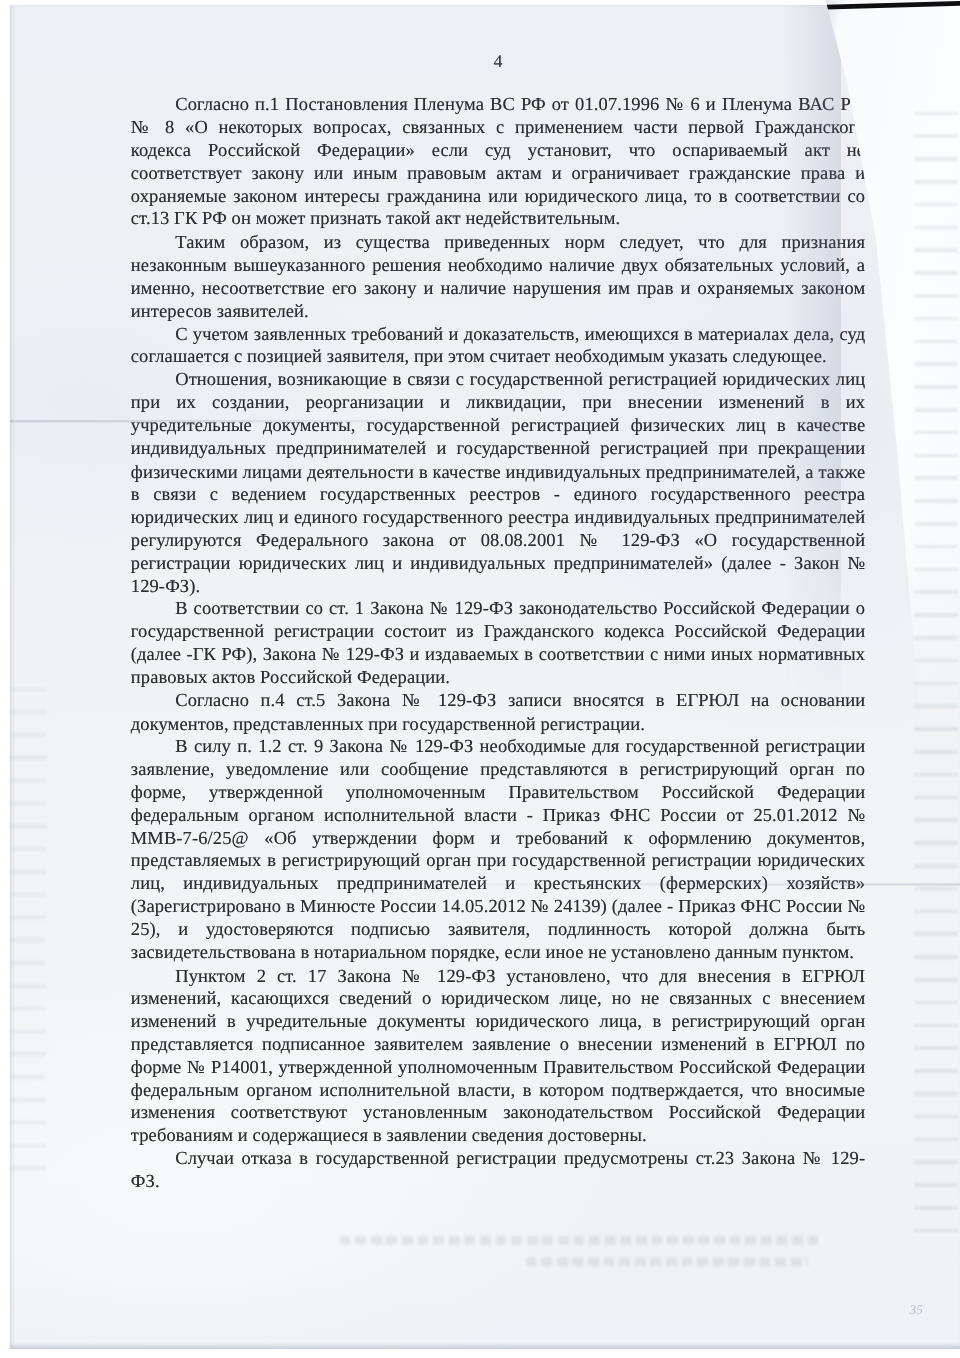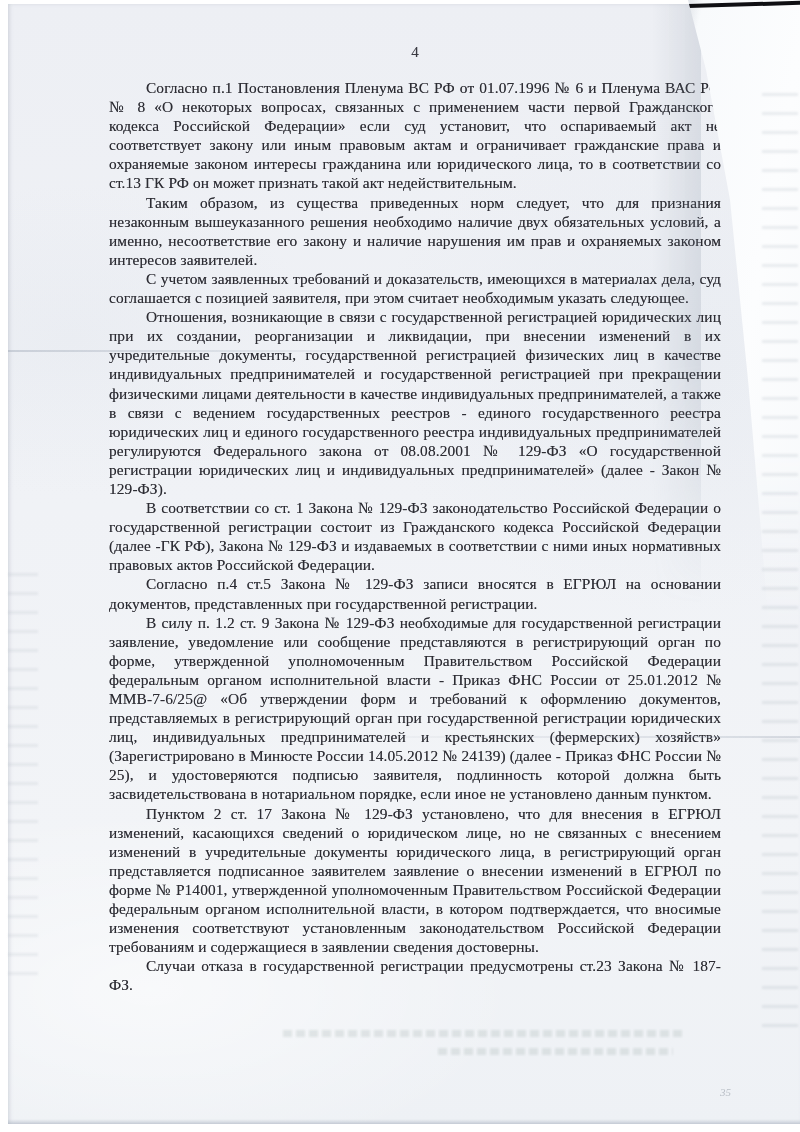--- a/index.html
+++ b/index.html
@@ -71,21 +71,21 @@
     filter: blur(1.2px);
   }
   .ghost-line-a { left: 275px; top: 1026px; width: 400px; }
   .ghost-line-b { left: 430px; top: 1044px; width: 235px; }
   .ghost-left {
     position: absolute; left: 0; top: 556px; width: 30px; height: 430px;
     background: repeating-linear-gradient(180deg, transparent 0 13px, rgba(115,130,145,.10) 13px 16px, transparent 16px 19px);
     filter: blur(1.2px);
   }
   .faint-mark {
-    position: absolute; left: 712px; top: 1082px;
+    position: absolute; left: 750px; top: 1082px;
     font-size: 11px; font-style: italic;
     color: #8e96a1; opacity: .55;
     filter: blur(.3px);
     text-align: center;
   }
   
   .under-sheet {
     position: absolute; left: 680px; top: 0; width: 120px; height: 640px;
     background: linear-gradient(100deg, #eef0f4 0%, #f8fafc 9%, #fcfdfe 55%, #f7f9fb 100%);
     clip-path: polygon(8px 0, 120px 0, 120px 640px, 90px 640px, 80px 520px, 68px 380px, 50px 200px, 26px 70px);
@@ -124,21 +124,21 @@
 
     <div class="content">
       <p class="para">Согласно п.1 Постановления Пленума ВС РФ от 01.07.1996 № 6 и Пленума ВАС РФ № 8 «О некоторых вопросах, связанных с применением части первой Гражданского кодекса Российской Федерации» если суд установит, что оспариваемый акт не соответствует закону или иным правовым актам и ограничивает гражданские права и охраняемые законом интересы гражданина или юридического лица, то в соответствии со ст.13 ГК РФ он может признать такой акт недействительным.</p>
       <p class="para">Таким образом, из существа приведенных норм следует, что для признания незаконным вышеуказанного решения необходимо наличие двух обязательных условий, а именно, несоответствие его закону и наличие нарушения им прав и охраняемых законом интересов заявителей.</p>
       <p class="para">С учетом заявленных требований и доказательств, имеющихся в материалах дела, суд соглашается с позицией заявителя, при этом считает необходимым указать следующее.</p>
       <p class="para">Отношения, возникающие в связи с государственной регистрацией юридических лиц при их создании, реорганизации и ликвидации, при внесении изменений в их учредительные документы, государственной регистрацией физических лиц в качестве индивидуальных предпринимателей и государственной регистрацией при прекращении физическими лицами деятельности в качестве индивидуальных предпринимателей, а также в связи с ведением государственных реестров - единого государственного реестра юридических лиц и единого государственного реестра индивидуальных предпринимателей регулируются Федерального закона от 08.08.2001 № 129-ФЗ «О государственной регистрации юридических лиц и индивидуальных предпринимателей» (далее - Закон № 129-ФЗ).</p>
       <p class="para">В соответствии со ст. 1 Закона № 129-ФЗ законодательство Российской Федерации о государственной регистрации состоит из Гражданского кодекса Российской Федерации (далее -ГК РФ), Закона № 129-ФЗ и издаваемых в соответствии с ними иных нормативных правовых актов Российской Федерации.</p>
       <p class="para">Согласно п.4 ст.5 Закона № 129-ФЗ записи вносятся в ЕГРЮЛ на основании документов, представленных при государственной регистрации.</p>
       <p class="para">В силу п. 1.2 ст. 9 Закона № 129-ФЗ необходимые для государственной регистрации заявление, уведомление или сообщение представляются в регистрирующий орган по форме, утвержденной уполномоченным Правительством Российской Федерации федеральным органом исполнительной власти - Приказ ФНС России от 25.01.2012 № ММВ-7-6/25@ «Об утверждении форм и требований к оформлению документов, представляемых в регистрирующий орган при государственной регистрации юридических лиц, индивидуальных предпринимателей и крестьянских (фермерских) хозяйств» (Зарегистрировано в Минюсте России 14.05.2012 № 24139) (далее - Приказ ФНС России № 25), и удостоверяются подписью заявителя, подлинность которой должна быть засвидетельствована в нотариальном порядке, если иное не установлено данным пунктом.</p>
       <p class="para">Пунктом 2 ст. 17 Закона № 129-ФЗ установлено, что для внесения в ЕГРЮЛ изменений, касающихся сведений о юридическом лице, но не связанных с внесением изменений в учредительные документы юридического лица, в регистрирующий орган представляется подписанное заявителем заявление о внесении изменений в ЕГРЮЛ по форме № Р14001, утвержденной уполномоченным Правительством Российской Федерации федеральным органом исполнительной власти, в котором подтверждается, что вносимые изменения соответствуют установленным законодательством Российской Федерации требованиям и содержащиеся в заявлении сведения достоверны.</p>
-      <p class="para">Случаи отказа в государственной регистрации предусмотрены ст.23 Закона № 187-ФЗ.</p>
+      <p class="para">Случаи отказа в государственной регистрации предусмотрены ст.23 Закона № 129-ФЗ.</p>
     </div>
 
     <div class="page-curl"></div>
     <div class="crease-1"></div>
     <div class="crease-2"></div>
     <div class="ghost-line-a"></div>
     <div class="ghost-line-b"></div>
     <div class="ghost-left"></div>
     <div class="faint-mark">35</div>
 

